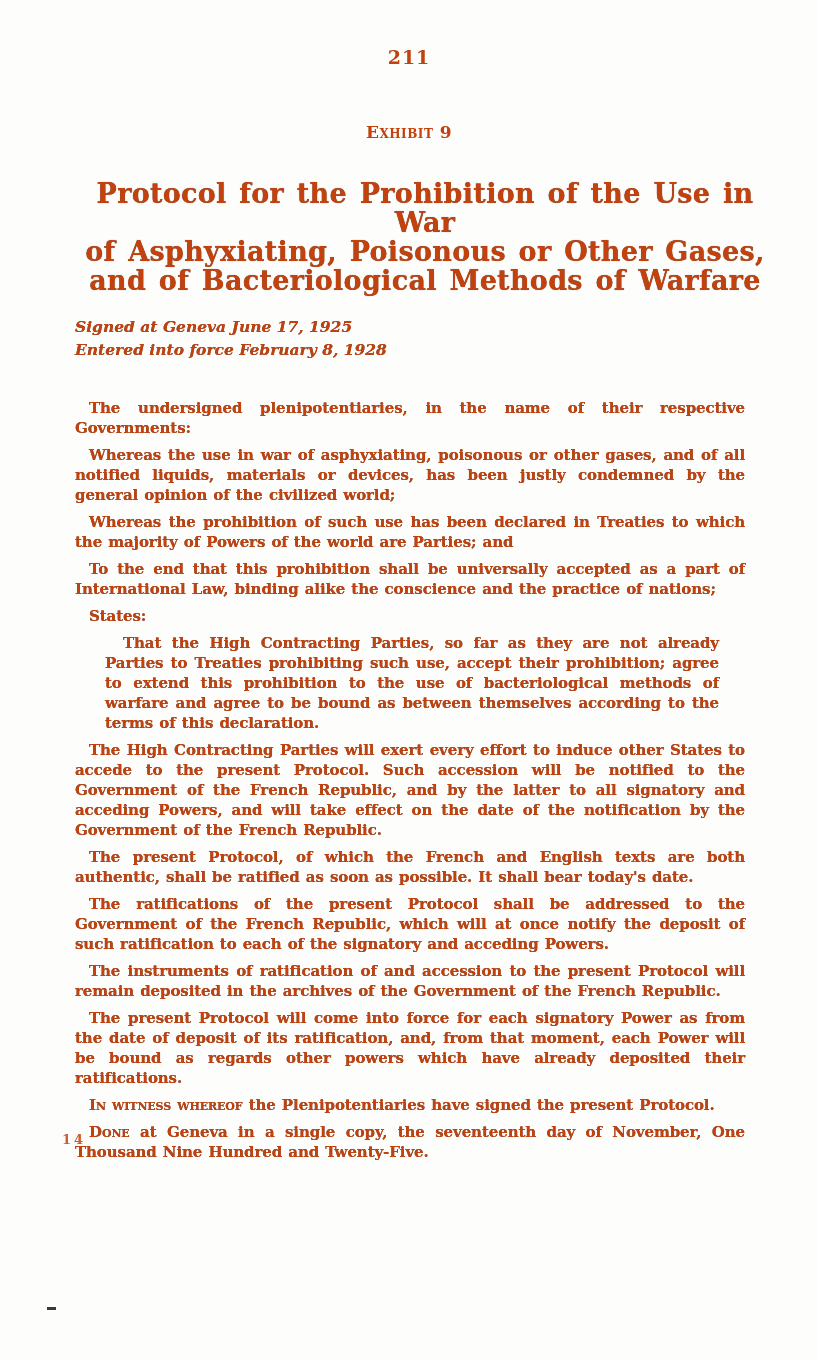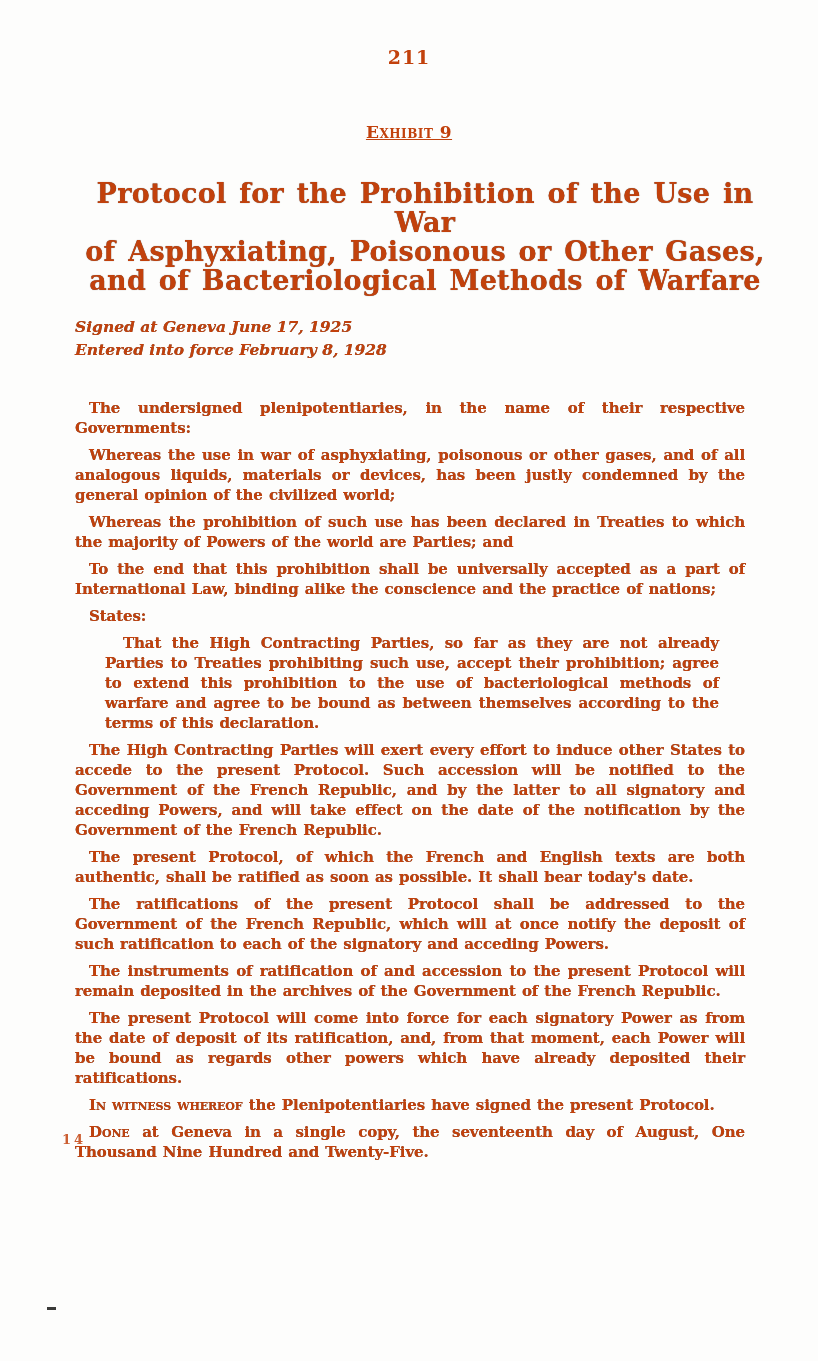--- a/index.html
+++ b/index.html
@@ -31,21 +31,20 @@
   .exhibit {
     position: absolute;
     top: 122px;
     left: 0;
     width: 100%;
     text-align: center;
     font-variant: small-caps;
     font-weight: 700;
     font-size: 17px;
     letter-spacing: 0.5px;
-    text-decoration: underline;
   }
   .title {
     position: absolute;
     top: 163px;
     left: 45px;
     width: 728px;
     margin: 16px;
     text-align: center;
     font-size: 27px;
     line-height: 29px;
@@ -115,32 +114,32 @@
       <span class="title-line">and of Bacteriological Methods of Warfare</span>
     </h1>
 
     <div class="sigdates">
       <div>Signed at Geneva June 17, 1925</div>
       <div>Entered into force February 8, 1928</div>
     </div>
 
     <div class="body">
       <p class="para">The undersigned plenipotentiaries, in the name of their respective Governments:</p>
-      <p class="para">Whereas the use in war of asphyxiating, poisonous or other gases, and of all analogous liquids, materials or devices, has been justly condemned by the general opinion of the civilized world;</p>
+      <p class="para">Whereas the use in war of asphyxiating, poisonous or other gases, and of all notified liquids, materials or devices, has been justly condemned by the general opinion of the civilized world;</p>
       <p class="para">Whereas the prohibition of such use has been declared in Treaties to which the majority of Powers of the world are Parties; and</p>
       <p class="para">To the end that this prohibition shall be universally accepted as a part of International Law, binding alike the conscience and the practice of nations;</p>
       <p class="para">States:</p>
       <p class="para indented">That the High Contracting Parties, so far as they are not already Parties to Treaties prohibiting such use, accept their prohibition; agree to extend this prohibition to the use of bacteriological methods of warfare and agree to be bound as between themselves according to the terms of this declaration.</p>
       <p class="para">The High Contracting Parties will exert every effort to induce other States to accede to the present Protocol. Such accession will be notified to the Government of the French Republic, and by the latter to all signatory and acceding Powers, and will take effect on the date of the notification by the Government of the French Republic.</p>
       <p class="para">The present Protocol, of which the French and English texts are both authentic, shall be ratified as soon as possible. It shall bear today's date.</p>
       <p class="para">The ratifications of the present Protocol shall be addressed to the Government of the French Republic, which will at once notify the deposit of such ratification to each of the signatory and acceding Powers.</p>
       <p class="para">The instruments of ratification of and accession to the present Protocol will remain deposited in the archives of the Government of the French Republic.</p>
       <p class="para">The present Protocol will come into force for each signatory Power as from the date of deposit of its ratification, and, from that moment, each Power will be bound as regards other powers which have already deposited their ratifications.</p>
       <p class="para"><span class="sc">In witness whereof</span><span> the Plenipotentiaries have signed the present Protocol.</span></p>
-      <p class="para"><span class="sc">Done</span><span> at Geneva in a single copy, the seventeenth day of August, One Thousand Nine Hundred and Twenty-Five.</span></p>
+      <p class="para"><span class="sc">Done</span><span> at Geneva in a single copy, the seventeenth day of November, One Thousand Nine Hundred and Twenty-Five.</span></p>
     </div>
 
     <div class="footer-mark">14</div>
 
     <div class="bottom-dash"></div>
 
   </div>
 </div>
 
 </body></html>

